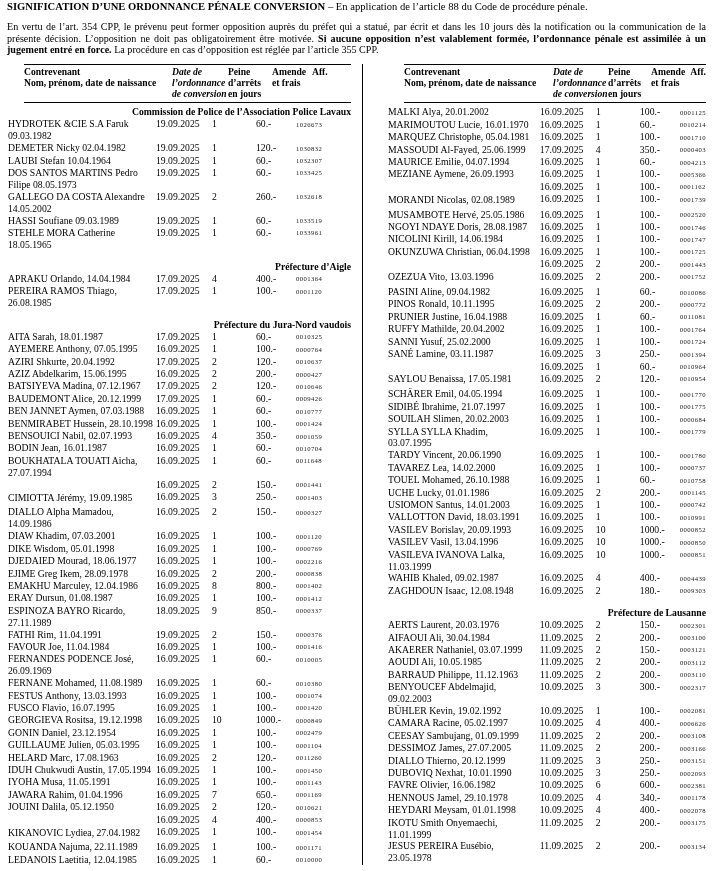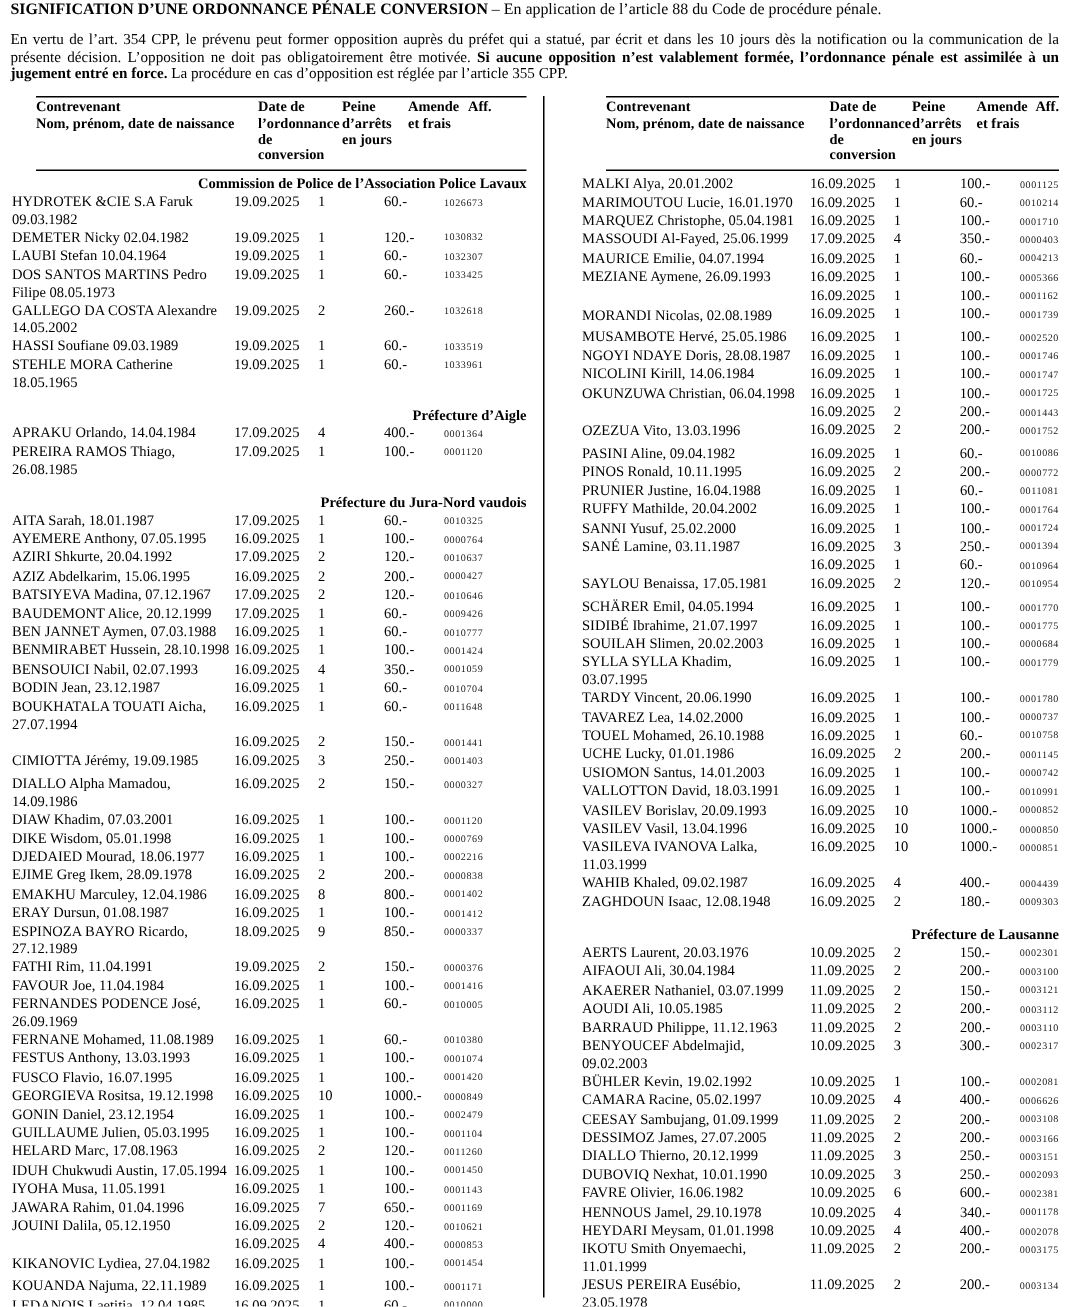--- a/index.html
+++ b/index.html
@@ -14,21 +14,21 @@
   .intro{position:absolute;left:7px;top:21px;width:699px;font-size:10.1px;line-height:11.6px;text-align:justify;}
   .intro b{font-weight:bold;}
   .divider{position:absolute;left:362px;top:64px;width:1px;height:801px;background:#000;}
   .table{position:absolute;top:64px;}
   .table.left{left:8px;width:343px;}
   .table.right{left:388px;width:318px;}
   .thead{display:flex;border-top:1px solid #000;border-bottom:1px solid #000;
          padding:2px 0 3px 0;font-weight:bold;font-size:9.6px;line-height:10.8px;margin-left:16px;}
   .h-name{width:148px;white-space:pre-line;}
   .right .h-name{width:152px;}
-  .h-date{width:56px;white-space:pre-line;}
+  .h-date{width:56px;white-space:pre-line;font-style:italic;}
   .h-days{width:44px;white-space:pre-line;}
   .h-fine{width:40px;white-space:pre-line;}
   .h-aff{flex:1;}
   .tbody{padding-top:3px;font-size:9.7px;line-height:11.9px;}
   .section-title{font-weight:bold;margin-top:10px;white-space:pre;text-align:right;}
   .tbody > .section-title:first-child{margin-top:0;}
   .row{display:flex;align-items:flex-start;}
   .row.multi{margin-bottom:3px;align-items:flex-end;}
   .c-name{width:148px;white-space:pre;}
   .right .c-name{width:152px;}
@@ -267,21 +267,21 @@
         <div class="c-orders">
           <div class="order">
             <span class="c-date">16.09.2025</span>
             <span class="c-days">4</span>
             <span class="c-fine">350.-</span>
             <span class="c-aff">0001059</span>
           </div>
         </div>
       </div>
       <div class="row">
-        <div class="c-name">BODIN Jean, 23.12.1987</div>
+        <div class="c-name">BODIN Jean, 16.01.1987</div>
         <div class="c-orders">
           <div class="order">
             <span class="c-date">16.09.2025</span>
             <span class="c-days">1</span>
             <span class="c-fine">60.-</span>
             <span class="c-aff">0010704</span>
           </div>
         </div>
       </div>
       <div class="row">
@@ -386,21 +386,21 @@
           <div class="order">
             <span class="c-date">16.09.2025</span>
             <span class="c-days">1</span>
             <span class="c-fine">100.-</span>
             <span class="c-aff">0001412</span>
           </div>
         </div>
       </div>
       <div class="row">
         <div class="c-name">ESPINOZA BAYRO Ricardo,
-27.12.1989</div>
+27.11.1989</div>
         <div class="c-orders">
           <div class="order">
             <span class="c-date">18.09.2025</span>
             <span class="c-days">9</span>
             <span class="c-fine">850.-</span>
             <span class="c-aff">0000337</span>
           </div>
         </div>
       </div>
       <div class="row">

